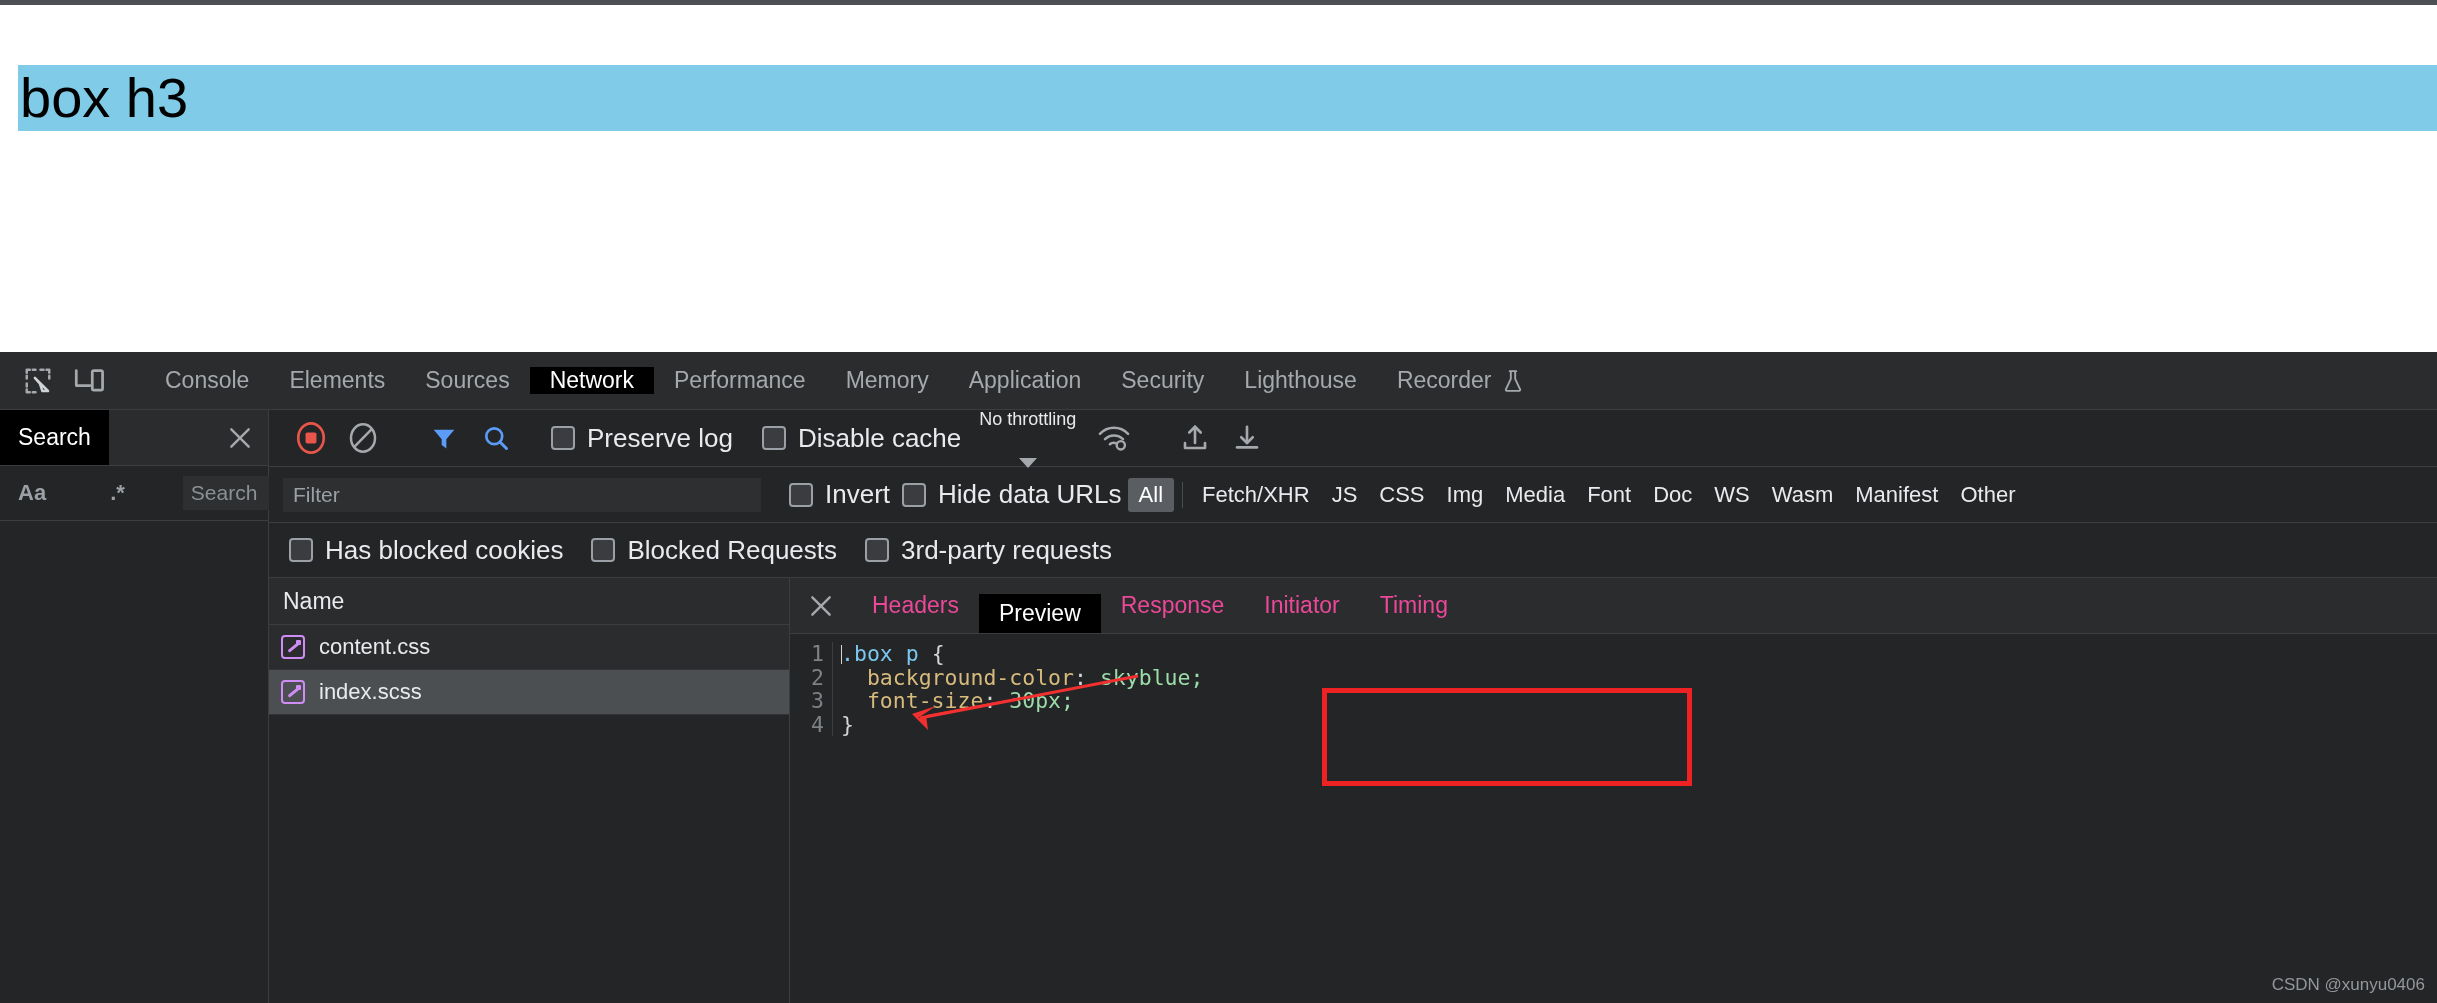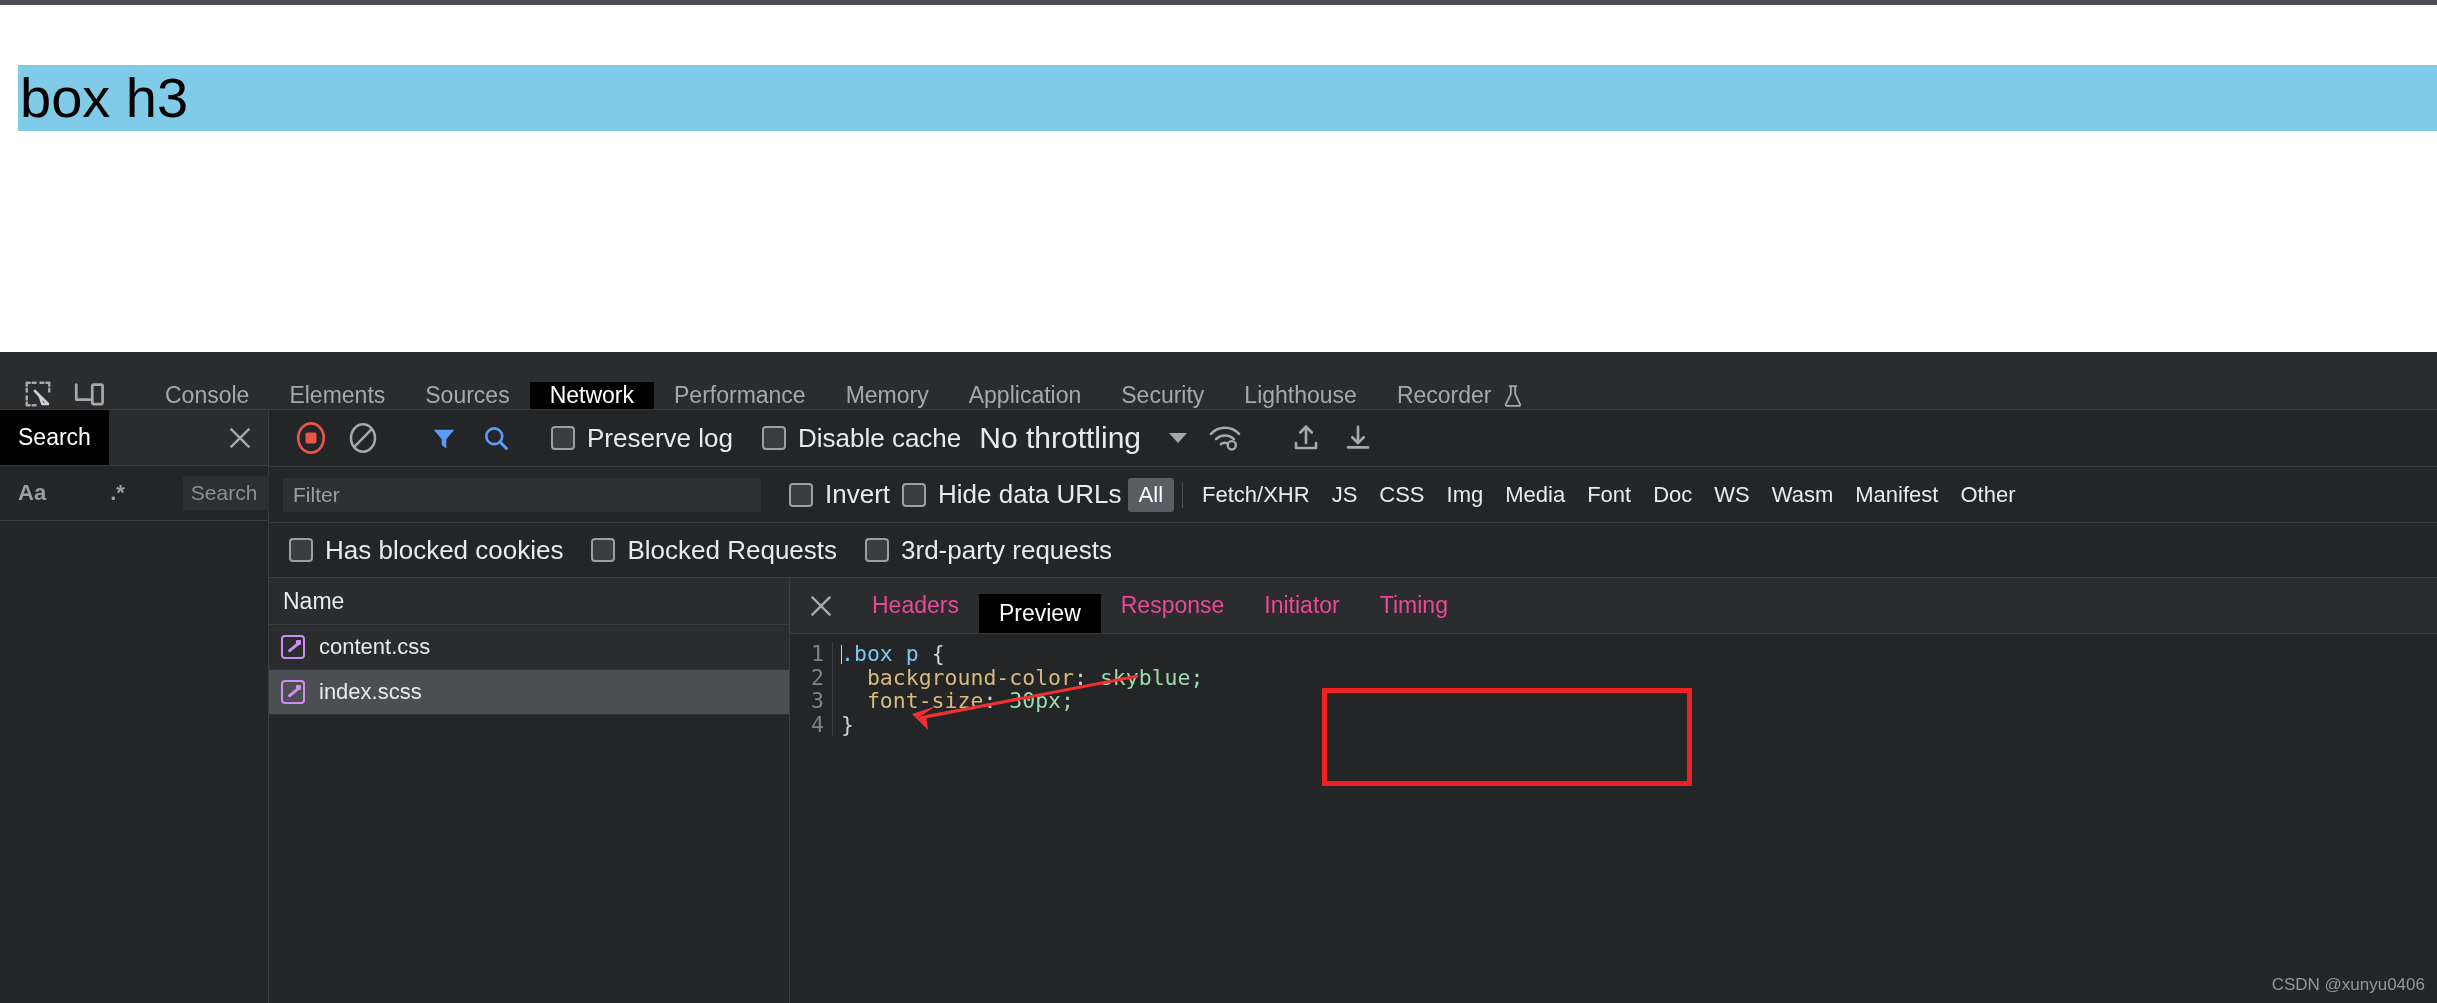--- a/index.html
+++ b/index.html
@@ -53,21 +53,21 @@
     font-size: 21px;
   }
 
   
   #dt-tabstrip {
     position: relative;
     height: 57px;
     background: #2b2c2e;
     border-bottom: 1px solid #3b3d40;
     display: flex;
-    align-items: flex-end;
+    align-items: center;
   }
   .icon-btn {
     width: 52px;
     display: flex;
     align-items: center;
     justify-content: center;
     cursor: pointer;
   }
   #dt-tabstrip .icon-btn:first-child { margin-left: 12px; }
   .vsep {
@@ -200,24 +200,25 @@
     cursor: pointer;
     color: #e8eaed;
     font-size: 26px;
     white-space: nowrap;
   }
   .throttle {
     display: flex;
     align-items: center;
     gap: 28px;
     color: #e8eaed;
-    font-size: 30px;
+    font-size: 18px;
     cursor: pointer;
     margin-left: 18px;
     white-space: nowrap;
+    flex-direction: column;
   }
   .caret-down {
     width: 0; height: 0;
     border-left: 9px solid transparent;
     border-right: 9px solid transparent;
     border-top: 10px solid #a5a9ad;
   }
 
   #net-filterbar {
     height: 55px;

